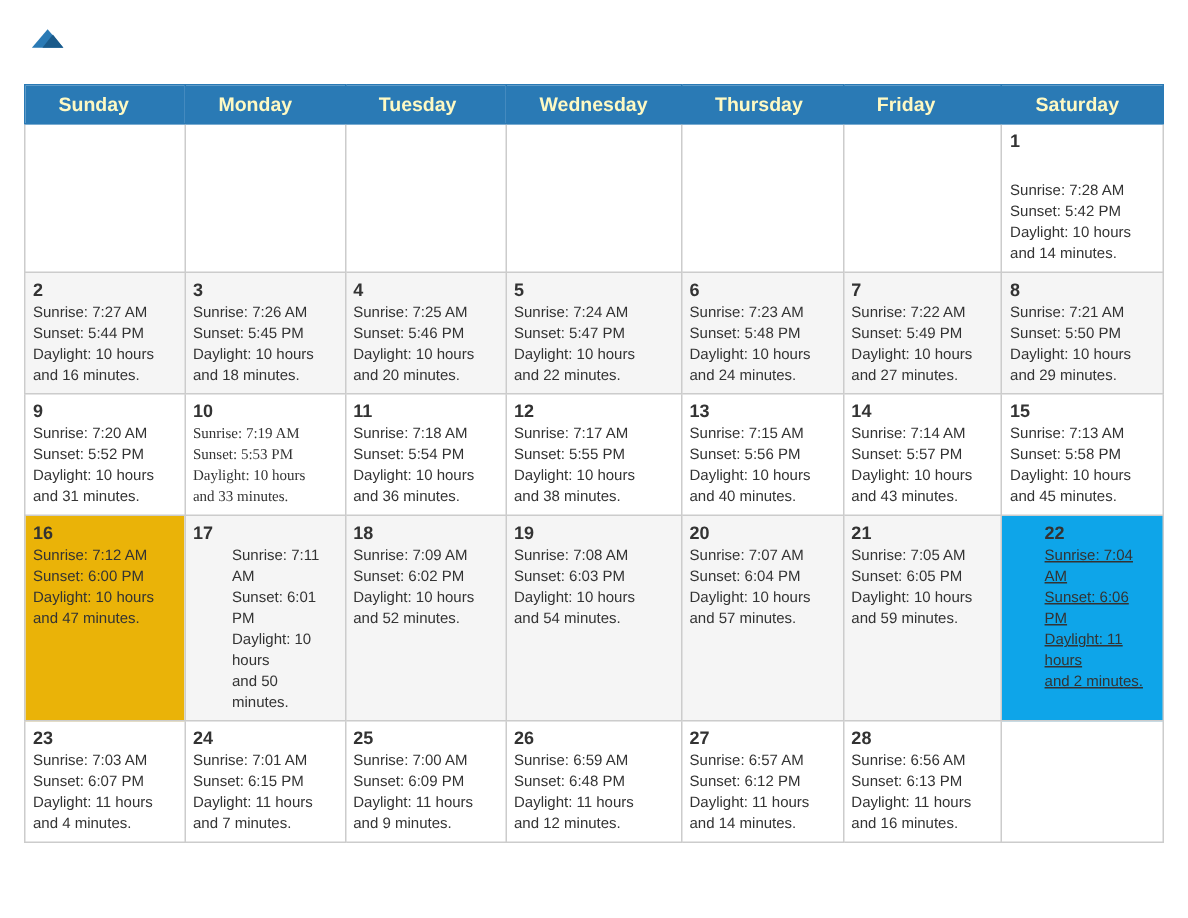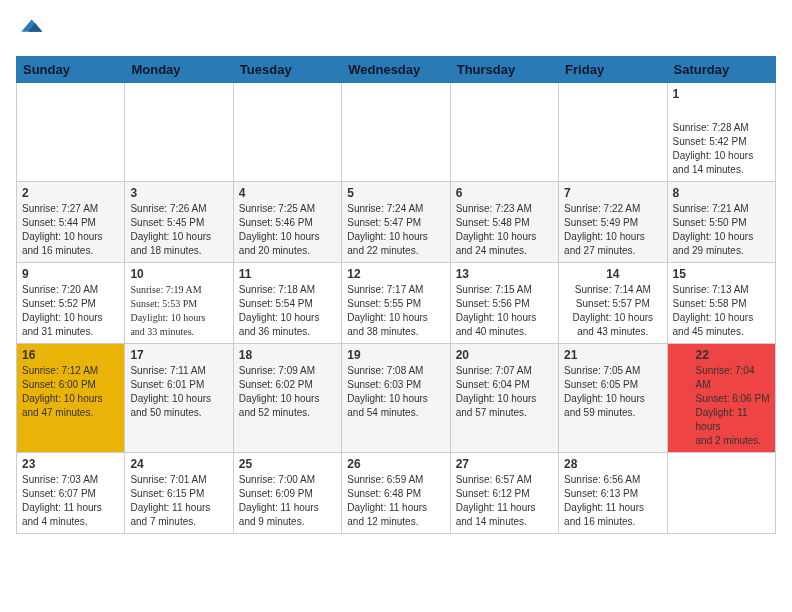--- a/index.html
+++ b/index.html
@@ -44,24 +44,24 @@
       font-size: 14px;
       color: #555;
     }
     .calendar {
       width: 100%;
       border-collapse: collapse;
       border: 1px solid #ccc;
     }
     .calendar th {
       background: #2a7ab5;
-      color: #0f172a;
+      color: #fef9c3;
       font-size: 13px;
       font-weight: bold;
-      padding: 5px 6px;
+      padding: 5px 22px;
       border: 1px solid #2a7ab5;
       text-align: left;
     }
     .calendar td {
       vertical-align: top;
       border: 1px solid #ccc;
       padding: 4px 5px;
       width: calc(100%/7);
       font-size: 10.5px;
       color: #333;
@@ -215,21 +215,21 @@
 Daylight: 10 hours
 and 38 minutes.</div>
         </td>
         <td style="background: rgb(255, 255, 255);">
           <span class="day-num">13</span>
           <div class="day-info" style="white-space: pre-line;">Sunrise: 7:15 AM
 Sunset: 5:56 PM
 Daylight: 10 hours
 and 40 minutes.</div>
         </td>
-        <td style="background: rgb(255, 255, 255); text-align: center;">
+        <td style="background: rgb(255, 255, 255);">
           <span class="day-num">14</span>
           <div class="day-info" style="white-space: pre-line;">Sunrise: 7:14 AM
 Sunset: 5:57 PM
 Daylight: 10 hours
 and 43 minutes.</div>
         </td>
         <td style="background: rgb(255, 255, 255);">
           <span class="day-num">15</span>
           <div class="day-info" style="white-space: pre-line;">Sunrise: 7:13 AM
 Sunset: 5:58 PM
@@ -240,21 +240,21 @@
       <tr>
         <td style="background: #eab308;">
           <span class="day-num">16</span>
           <div class="day-info" style="white-space: pre-line;">Sunrise: 7:12 AM
 Sunset: 6:00 PM
 Daylight: 10 hours
 and 47 minutes.</div>
         </td>
         <td style="background: rgb(245, 245, 245);">
           <span class="day-num">17</span>
-          <div class="day-info" style="white-space: pre-line;">Sunrise: 7:11 AM
+          <div class="day-info" style="white-space: pre-line; margin-left: 26px;">Sunrise: 7:11 AM
 Sunset: 6:01 PM
 Daylight: 10 hours
 and 50 minutes.</div>
         </td>
         <td style="background: rgb(245, 245, 245);">
           <span class="day-num">18</span>
           <div class="day-info" style="white-space: pre-line;">Sunrise: 7:09 AM
 Sunset: 6:02 PM
 Daylight: 10 hours
 and 52 minutes.</div>
@@ -273,23 +273,23 @@
 Daylight: 10 hours
 and 57 minutes.</div>
         </td>
         <td style="background: rgb(245, 245, 245);">
           <span class="day-num">21</span>
           <div class="day-info" style="white-space: pre-line;">Sunrise: 7:05 AM
 Sunset: 6:05 PM
 Daylight: 10 hours
 and 59 minutes.</div>
         </td>
-        <td style="background: #ef4444; padding-left: 28px;">
+        <td style="background: #0ea5e9; padding-left: 28px;">
           <span class="day-num">22</span>
-          <div class="day-info" style="white-space: pre-line;">Sunrise: 7:04 AM
+          <div class="day-info" style="white-space: pre-line; text-decoration: underline;">Sunrise: 7:04 AM
 Sunset: 6:06 PM
 Daylight: 11 hours
 and 2 minutes.</div>
         </td>
       </tr>
       <tr>
         <td style="background: rgb(255, 255, 255);">
           <span class="day-num">23</span>
           <div class="day-info" style="white-space: pre-line;">Sunrise: 7:03 AM
 Sunset: 6:07 PM

